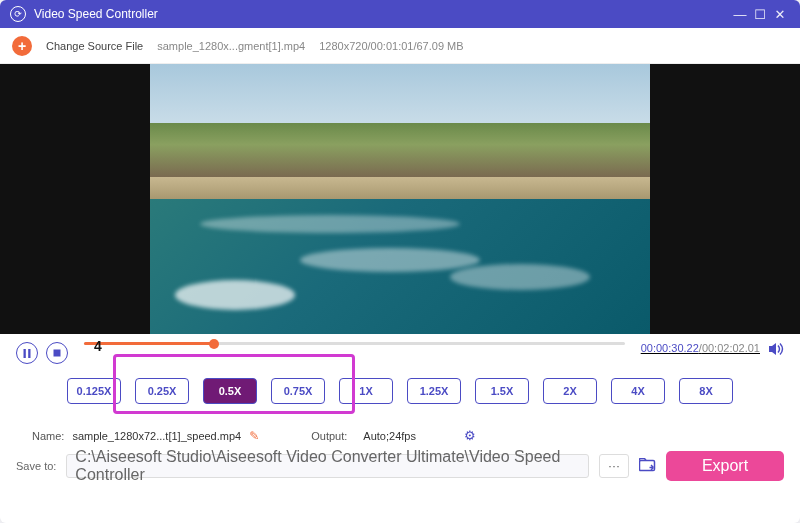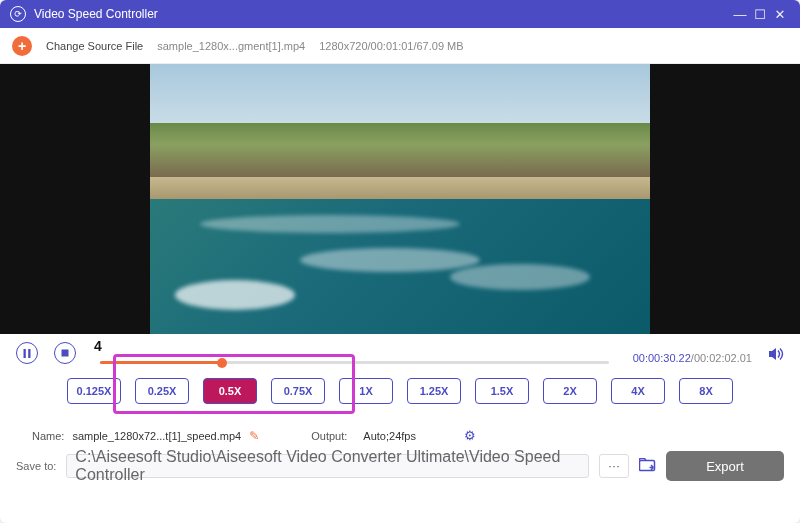--- a/index.html
+++ b/index.html
@@ -14,43 +14,43 @@
   .srcfile { color:#444; }
   .fileinfo { color:#888; }
   .preview-area { background:#2a2a2a; height:270px; display:flex; align-items:stretch; justify-content:center; }
   .preview-area .sidebar-black { background:#111; width:150px;}
   .preview-img { flex:1; position:relative; overflow:hidden; }
   .sky { position:absolute; top:0; left:0; right:0; height:22%; background:linear-gradient(#a8c8dc,#c8dce8);}
   .land { position:absolute; top:22%; left:0; right:0; height:20%; background:linear-gradient(#6a8a4a,#8aa060 40%,#7a6a50);}
   .beach { position:absolute; top:42%; left:0; right:0; height:8%; background:linear-gradient(#c8b890,#a89870);}
   .sea { position:absolute; top:50%; left:0; right:0; bottom:0; background:linear-gradient(135deg,#2a7a7a,#1a6a7a 40%,#0a5a6a);}
   .wave { position:absolute; background:rgba(255,255,255,.7); border-radius:50%; filter:blur(2px);}
-  .controls { padding: 8px 16px 4px; display:flex; align-items:flex-end; gap:16px; font-size:11px;}
+  .controls { padding: 8px 16px 4px; display:flex; align-items:flex-start; gap:8px; font-size:11px;text-decoration:underline;}
   .circ-btn { width:22px; height:22px; border:1.5px solid #4b4bc4; border-radius:50%; display:flex; align-items:center; justify-content:center; cursor:pointer; color:#4b4bc4; font-size:10px;}
   .progress { flex:1; height:3px; background:#ddd; border-radius:2px; position:relative; margin:0 8px;}
   .progress-fill { position:absolute; left:0; top:0; bottom:0; width:24%; background:#f26b3a; border-radius:2px;}
   .progress-knob { position:absolute; left:24%; top:50%; width:10px; height:10px; background:#f26b3a; border-radius:50%; transform:translate(-50%,-50%);}
   .timecode { color:#4b4bc4; font-size:11px;}
   .timecode .total { color:#888;}
   .vol { color:#4b4bc4; font-size:14px;}
   .speed-row { padding: 10px 16px 18px; display:flex; gap:14px; align-items:center; justify-content:center; position:relative;}
   .speed-btn { border:1.3px solid #4b4bc4; color:#4b4bc4; background:#fff; border-radius:4px; height:26px; min-width:54px; padding:0 8px; font-size:11px; font-weight:600; display:flex; align-items:center; justify-content:center; cursor:pointer;}
-  .speed-btn.active { background:#be185d; color:#fff;}
+  .speed-btn.active { background:#701a75; color:#fff;}
   .highlight-box { position:absolute; border:3px solid #d13ad1; border-radius:4px; left:113px; top:-14px; width:242px; height:60px; pointer-events:none;}
   .highlight-num { position:absolute; left:94px; top:-30px; font-weight:700; font-size:14px; color:#111;}
   .bottom { padding: 6px 16px 12px; font-size:11px; color:#666;}
   .row { display:flex; align-items:center; gap:8px; margin-bottom:8px;}
   .row .lbl { color:#555;padding-left:16px;}
   .row .val { color:#333;text-align:right;}
   .pencil { color:#f26b3a; font-size:12px;}
   .gear { color:#4b4bc4; font-size:13px;}
   .saveto-input { flex:1; border:1px solid #ddd; background:#f8f8fb; height:24px; border-radius:3px; padding:0 8px; font-size:16px; color:#666; display:flex; align-items:center;}
   .dots-btn { border:1px solid #ddd; height:24px; width:30px; border-radius:3px; display:flex; align-items:center; justify-content:center; font-size:12px; color:#555; cursor:pointer; background:#fff;}
   .folder-btn { color:#4b4bc4; font-size:15px; cursor:pointer;}
-  .export-btn { background:#737373; color:#fff; border:none; border-radius:5px; height:30px; width:118px; font-size:13px; cursor:pointer; margin-left:auto;}
+  .export-btn { background:#ec4899; color:#fff; border:none; border-radius:5px; height:30px; width:118px; font-size:16px; cursor:pointer; margin-left:auto;}
   .bottom-flex { display:flex; align-items:center; gap:10px; }
 </style>
 </head>
 <body>
 
 <div class="window">
 
   <div class="titlebar">
     <div class="logo">⟳</div>
     <div class="title">Video Speed Controller</div>

